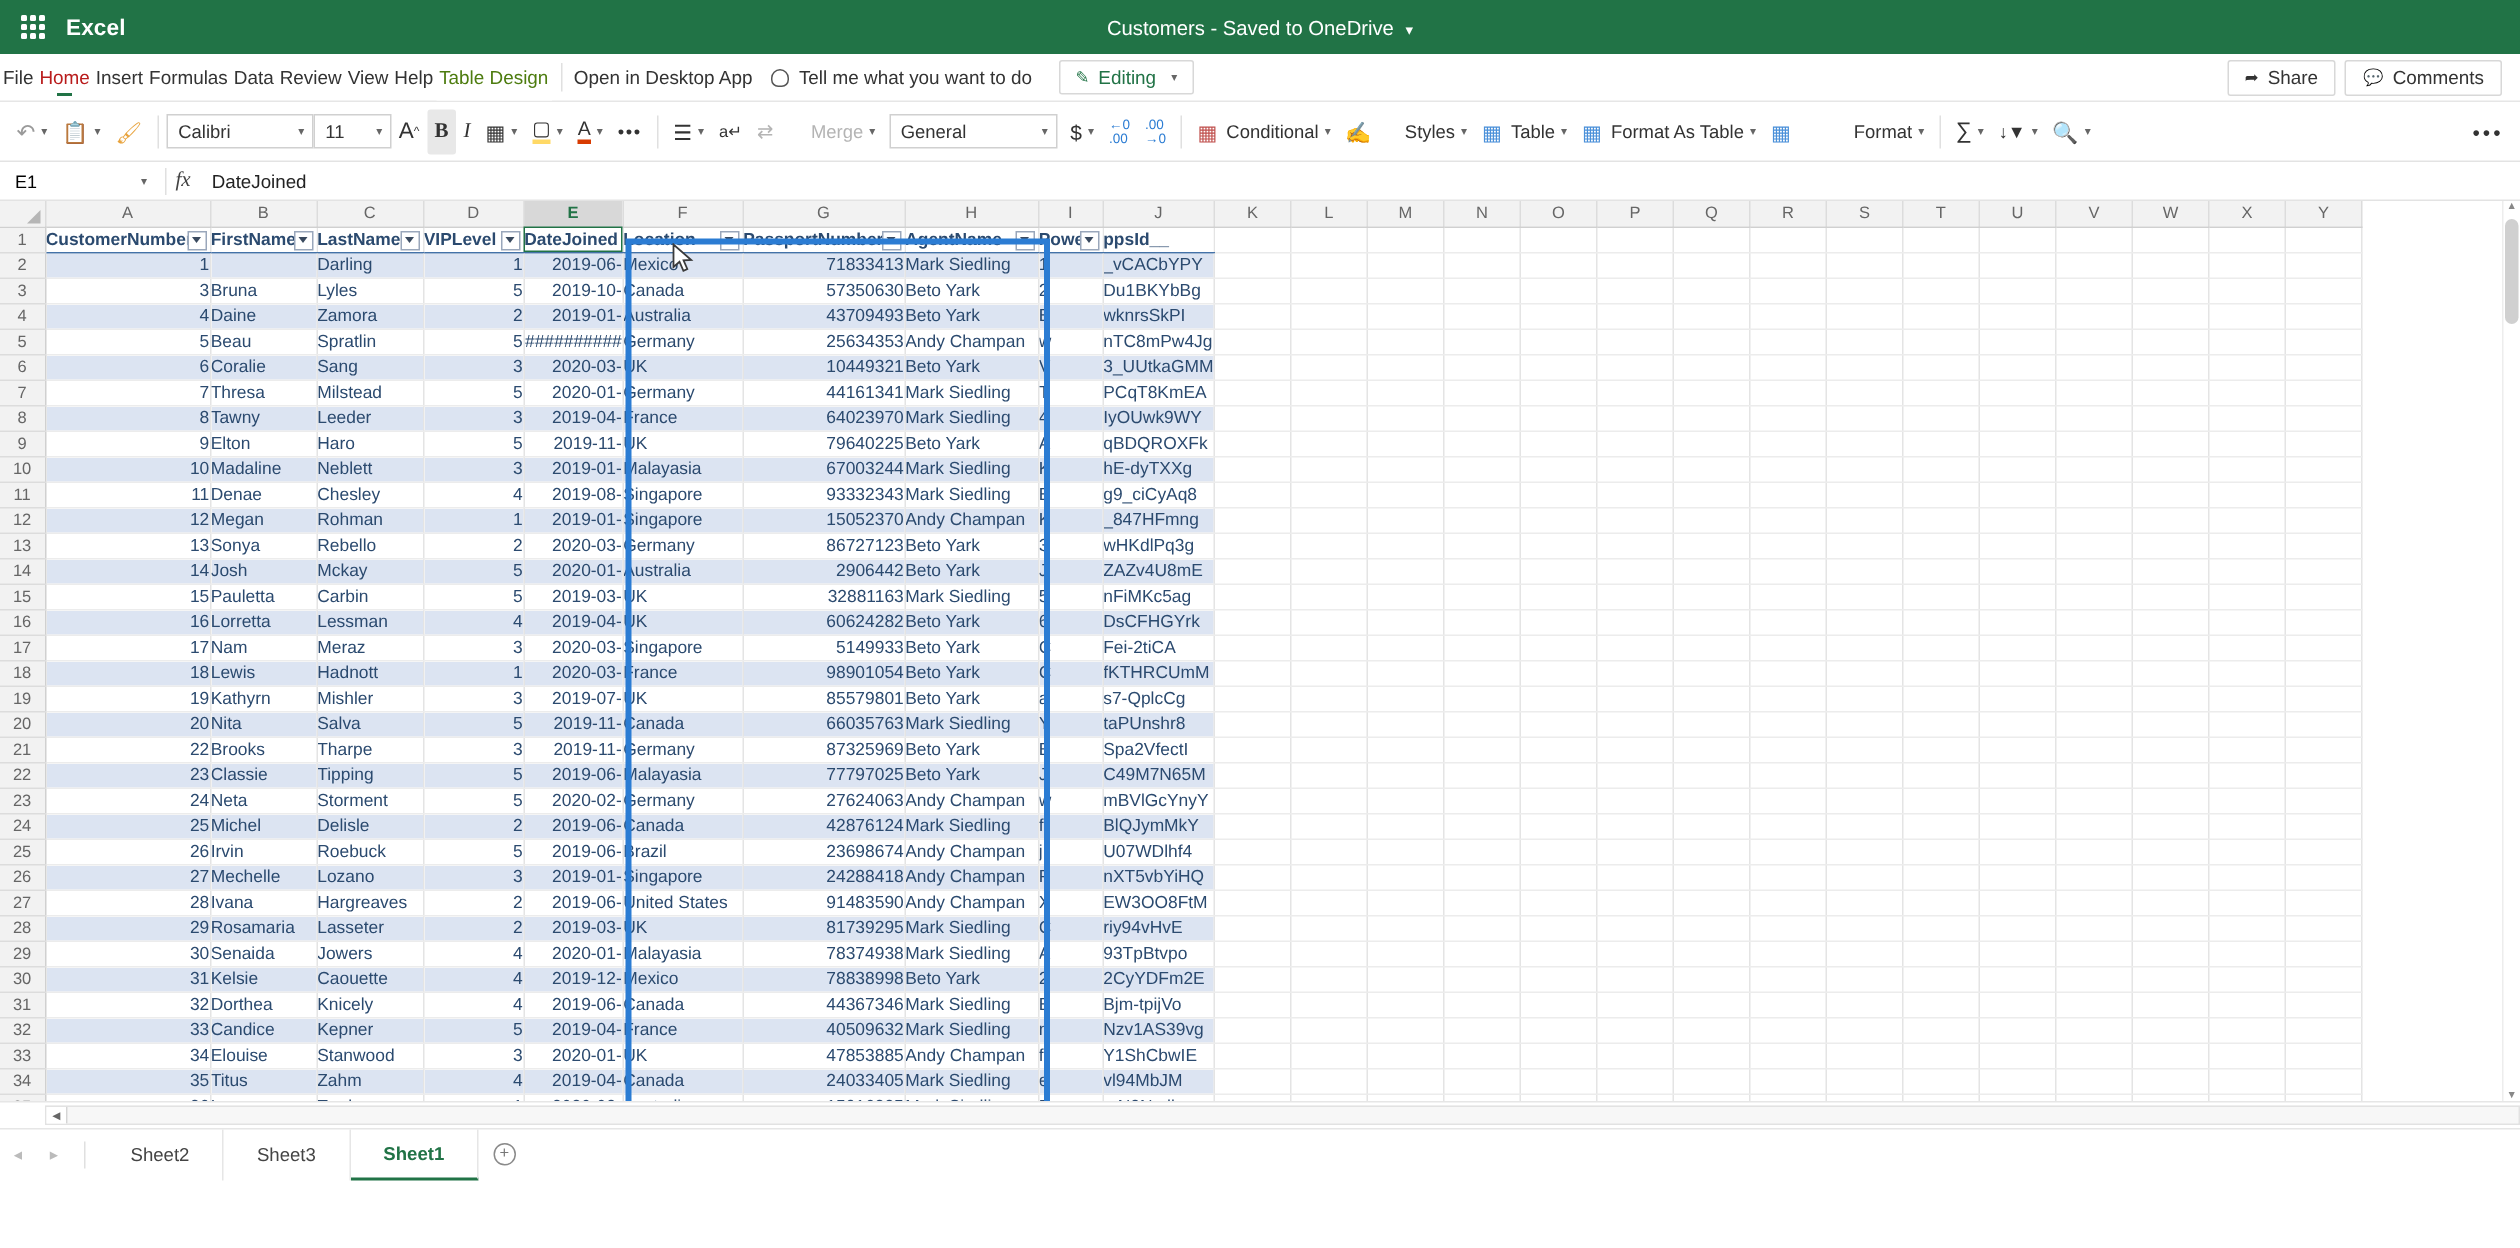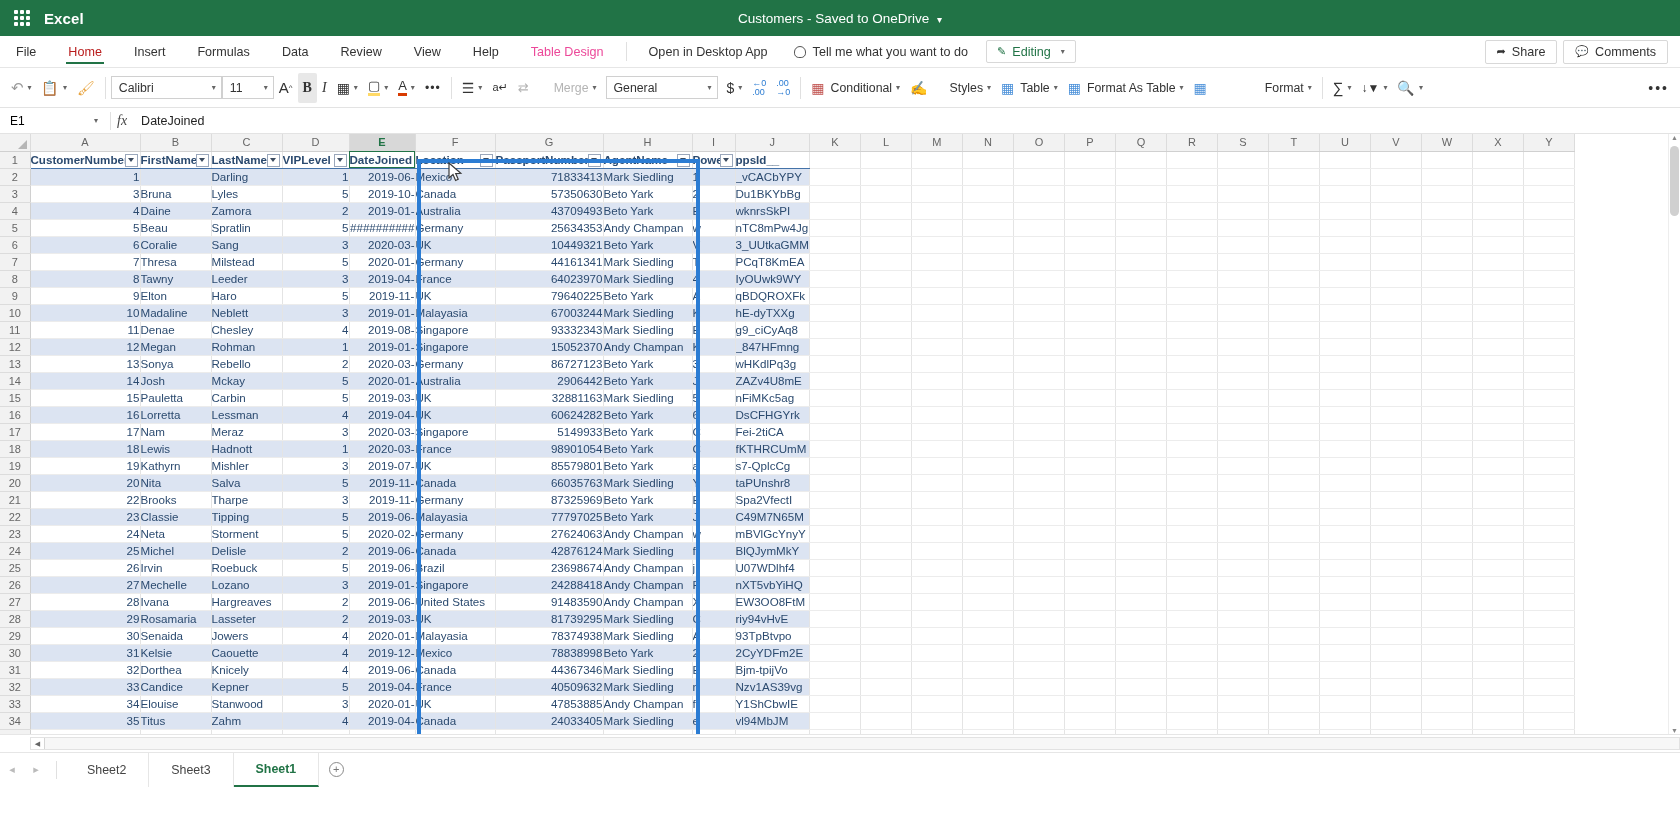--- a/index.html
+++ b/index.html
@@ -35,24 +35,24 @@
     width: 28px; height: 28px; border-radius: 50%; background: #217346;
     display: flex; align-items: center; justify-content: center;
     font-size: 12px; font-weight: 600; cursor: pointer;
   }
 
   
   .menubar {
     height: 32px; background: #fff; display: flex; align-items: stretch;
     font-size: 12.6px; color: #333; border-bottom: 1px solid #e6e6e6;
   }
-  .menu-item { padding: 0 16px; display: flex; align-items: center; cursor: pointer; position: relative; white-space: nowrap; }
+  .menu-item { padding: 0 2px; display: flex; align-items: center; cursor: pointer; position: relative; white-space: nowrap; }
   .menu-item.active { color: #b91c1c; font-weight: 400; }
   .menu-item.active::after { content: ""; position: absolute; left: 14px; right: 14px; bottom: 3px; height: 2.5px; background: #217346; }
-  .menu-item.tabdesign { color: #ec4899; background: #fff; font-weight: 400; }
+  .menu-item.tabdesign { color: #4d7c0f; background: #fff; font-weight: 400; }
   .menu-sep { width: 1px; background: #e0e0e0; margin: 6px 6px; }
   .tellme { display: flex; align-items: center; gap: 7px; padding: 0 10px; cursor: pointer; }
   .bulb { width: 12px; height: 12px; border: 1.3px solid #555; border-radius: 50% 50% 40% 40%; }
   .editing-btn {
     display: flex; align-items: center; gap: 6px; border: 1px solid #d8d8d8;
     padding: 3px 10px; border-radius: 2px; margin: 4px 0 4px 8px; cursor: pointer; color: #217346;
   }
   .menu-right { margin-left: auto; display: flex; align-items: center; gap: 6px; padding-right: 12px; }
   .pill-btn { display: flex; align-items: center; gap: 6px; border: 1px solid #d8d8d8; padding: 4px 11px; border-radius: 2px; cursor: pointer; color: #333; }
 
@@ -65,21 +65,21 @@
   .rb { display: flex; align-items: center; padding: 4px 5px; border-radius: 2px; cursor: pointer; height: 30px; }
   .rb.off { color: #b4b4b4; cursor: default; }
   .rb.on { background: #e8e8e8; }
   .chev { font-size: 8px; margin-left: 4px; color: #666; }
   .rsep { width: 1px; height: 22px; background: #e0e0e0; margin: 0 5px; }
   .combo {
     display: flex; align-items: center; justify-content: space-between;
     border: 1px solid #d0d0d0; height: 23px; padding: 0 5px 0 7px; background: #fff;
     font-size: 12.3px; cursor: pointer;
   }
-  .font-combo { width: 111px; }
+  .font-combo { width: 98px; }
   .size-combo { width: 52px; }
   .num-combo { width: 112px; }
   .ic { display: inline-flex; align-items: center; justify-content: center; }
 
   
   .formulabar { height: 26px; display: flex; align-items: center; border-bottom: 1px solid #e3e3e3; background: #fff; }
   .namebox {
     width: 100px; height: 20px; margin-left: 4px; border: 1px solid transparent;
     display: flex; align-items: center; justify-content: space-between;
     font-size: 12px; padding: 0 5px; cursor: pointer;
@@ -282,21 +282,21 @@
     <span style="margin-left:6px;">Table</span>
     <span class="chev">▾</span>
   </div>
   <div class="rb">
     <span class="ic" style="font-size:14px;color:#4a90d9;">▦</span>
     <span style="margin-left:6px;">Format As Table</span>
     <span class="chev">▾</span>
   </div>
   <div class="rb">
     <span class="ic" style="font-size:14px;color:#4a90d9;">▦</span>
-    <span style="margin-left:22px;padding-left:36px;">Format</span>
+    <span style="margin-left:6px;padding-left:36px;">Format</span>
     <span class="chev">▾</span>
   </div>
   <div class="rsep"></div>
   <div class="rb">
     <span class="ic" style="font-size:15px;">∑</span>
     <span class="chev">▾</span>
   </div>
   <div class="rb">
     <span class="ic" style="font-size:12px;">↓▼</span>
     <span class="chev">▾</span>

